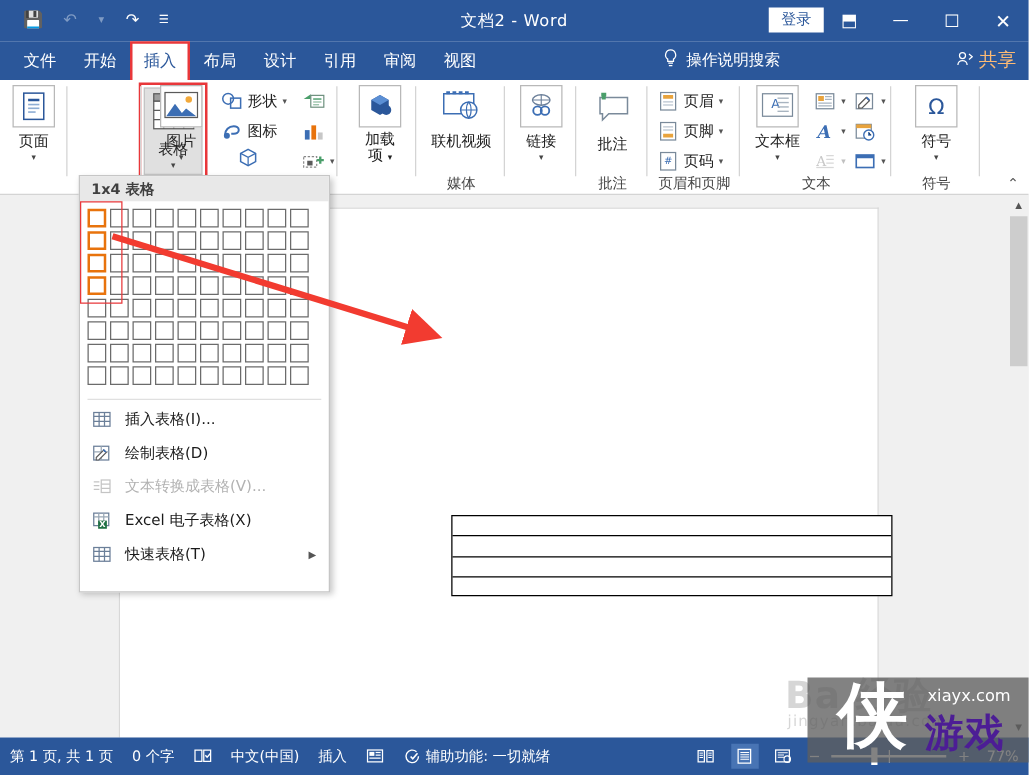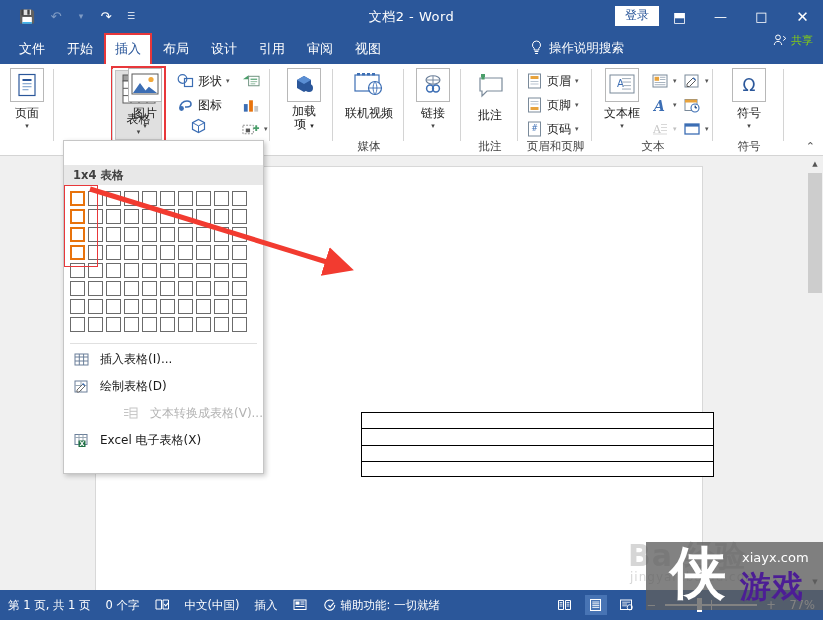--- a/index.html
+++ b/index.html
@@ -56,21 +56,21 @@
     content: ""; position: absolute; left: 0; top: 0; right: 0; bottom: -2px;
     border: 2px solid #e8373a; pointer-events: none;
   }
   .tellme {
     position: absolute; left: 530px; top: 0; height: 31px;
     display: flex; align-items: center; gap: 6px; font-size: 12.5px; color: #ffffff;
   }
   .bulb { font-size: 13px; }
   .share {
     position: absolute; right: 10px; top: 0; height: 31px;
-    display: flex; align-items: flex-start; gap: 4px; font-size: 11px; color: #84cc16;
+    display: flex; align-items: center; gap: 4px; font-size: 15px; color: #fdba74;
   }
 
   
   .ribbon {
     position: absolute; left: 0; top: 64px; width: 823px; height: 92px;
     background: #ffffff; border-bottom: 1px solid #d4d4d4;
   }
   .rgroup { position: absolute; top: 0; height: 92px; }
   .rgroup .sep { position: absolute; right: 0; top: 5px; width: 1px; height: 72px; background: #d4d4d4; }
   .glabel {
@@ -138,37 +138,37 @@
 
   
   .tablemenu {
     position: absolute; left: 63px; top: 140px; width: 201px; height: 334px;
     background: #ffffff; border: 1px solid #c6c6c6;
     box-shadow: 2px 2px 5px rgba(0,0,0,.22);
     z-index: 40;
   }
   .tm-header {
     height: 20px; background: #e8e8e8; display: flex; align-items: center;
-    padding-left: 9px; font-size: 11.5px; color: #404040; font-weight: bold; margin-top: 24px;
+    padding-left: 9px; font-size: 11.5px; color: #404040; font-weight: bold;
   }
   .grid-wrap { position: relative; padding: 6px 0 4px 6px; }
   .grid { display: grid; grid-template-columns: repeat(10, 18px); grid-auto-rows: 18px; }
   .gcell { width: 15px; height: 15px; border: 1px solid #6b6b6b; background: #ffffff; }
   .gcell.sel { border: 2px solid #e8730c; width: 15px; height: 15px; }
   .sel-outline {
     position: absolute; left: 0px; top: 0px; width: 34px; height: 82px;
     border: 1px solid #e8373a; pointer-events: none;
   }
   .tm-sep { height: 1px; background: #e0e0e0; margin: 4px 6px 2px; }
   .tm-item {
     display: flex; align-items: center; height: 27px; padding-left: 8px; gap: 10px;
     font-size: 12px; color: #1a1a1a; position: relative;
   }
   .tm-item .mi { width: 18px; height: 18px; display: flex; align-items: center; justify-content: center; }
-  .tm-item.disabled { color: #b2b2b2; justify-content: flex-end; }
+  .tm-item.disabled { color: #b2b2b2; }
   .tm-item .submenu-arrow { position: absolute; right: 10px; font-size: 8px; color: #555; }
 
   
   .statusbar {
     position: absolute; left: 0; bottom: 0; width: 823px; height: 30px;
     background: #2b579a; color: #ffffff; display: flex; align-items: center;
   }
   .sb-item { font-size: 11.5px; color: #ffffff; display: flex; align-items: center; gap: 4px; }
   .sb-left { position: absolute; left: 8px; display: flex; align-items: center; gap: 15px; }
   .sb-right { position: absolute; right: 8px; display: flex; align-items: center; gap: 9px; }
@@ -737,20 +737,33 @@
             <line x1="1" y1="4.5" x2="13" y2="4.5" stroke="#9aa8b6"></line>
             <line x1="5" y1="1.5" x2="5" y2="11.5" stroke="#9aa8b6"></line>
             <line x1="9" y1="1.5" x2="9" y2="11.5" stroke="#9aa8b6"></line>
             <rect x="4.5" y="7.5" width="7" height="6.5" fill="#1f7044"></rect>
             <text x="8" y="12.8" font-size="6.5" fill="#fff" text-anchor="middle" font-family="DejaVu Sans" font-weight="bold">X</text>
           </svg>
       </span>
       <span>Excel 电子表格(X)</span>
     </div>
 
+    <div class="tm-item">
+      <span class="mi">
+        <svg width="15" height="15" viewBox="0 0 15 15">
+            <rect x="1" y="2" width="13" height="11" fill="#fff" stroke="#6b7f99" stroke-width="1"></rect>
+            <line x1="1" y1="5" x2="14" y2="5" stroke="#6b7f99"></line>
+            <line x1="1" y1="9" x2="14" y2="9" stroke="#6b7f99"></line>
+            <line x1="5.3" y1="2" x2="5.3" y2="13" stroke="#6b7f99"></line>
+            <line x1="9.6" y1="2" x2="9.6" y2="13" stroke="#6b7f99"></line>
+          </svg>
+      </span>
+      <span>快速表格(T)</span>
+      <span class="submenu-arrow">▶</span>
+    </div>
   </div>
 
   <svg class="annot">
     <defs>
       <marker id="ah" markerWidth="7" markerHeight="7" refX="1" refY="3" orient="auto">
         <path d="M0,0 L6,3 L0,6 z" fill="#f23b30"></path>
       </marker>
     </defs>
     <line x1="90" y1="189" x2="330" y2="263" stroke="#f23b30" stroke-width="5" marker-end="url(#ah)"></line>
   </svg>

